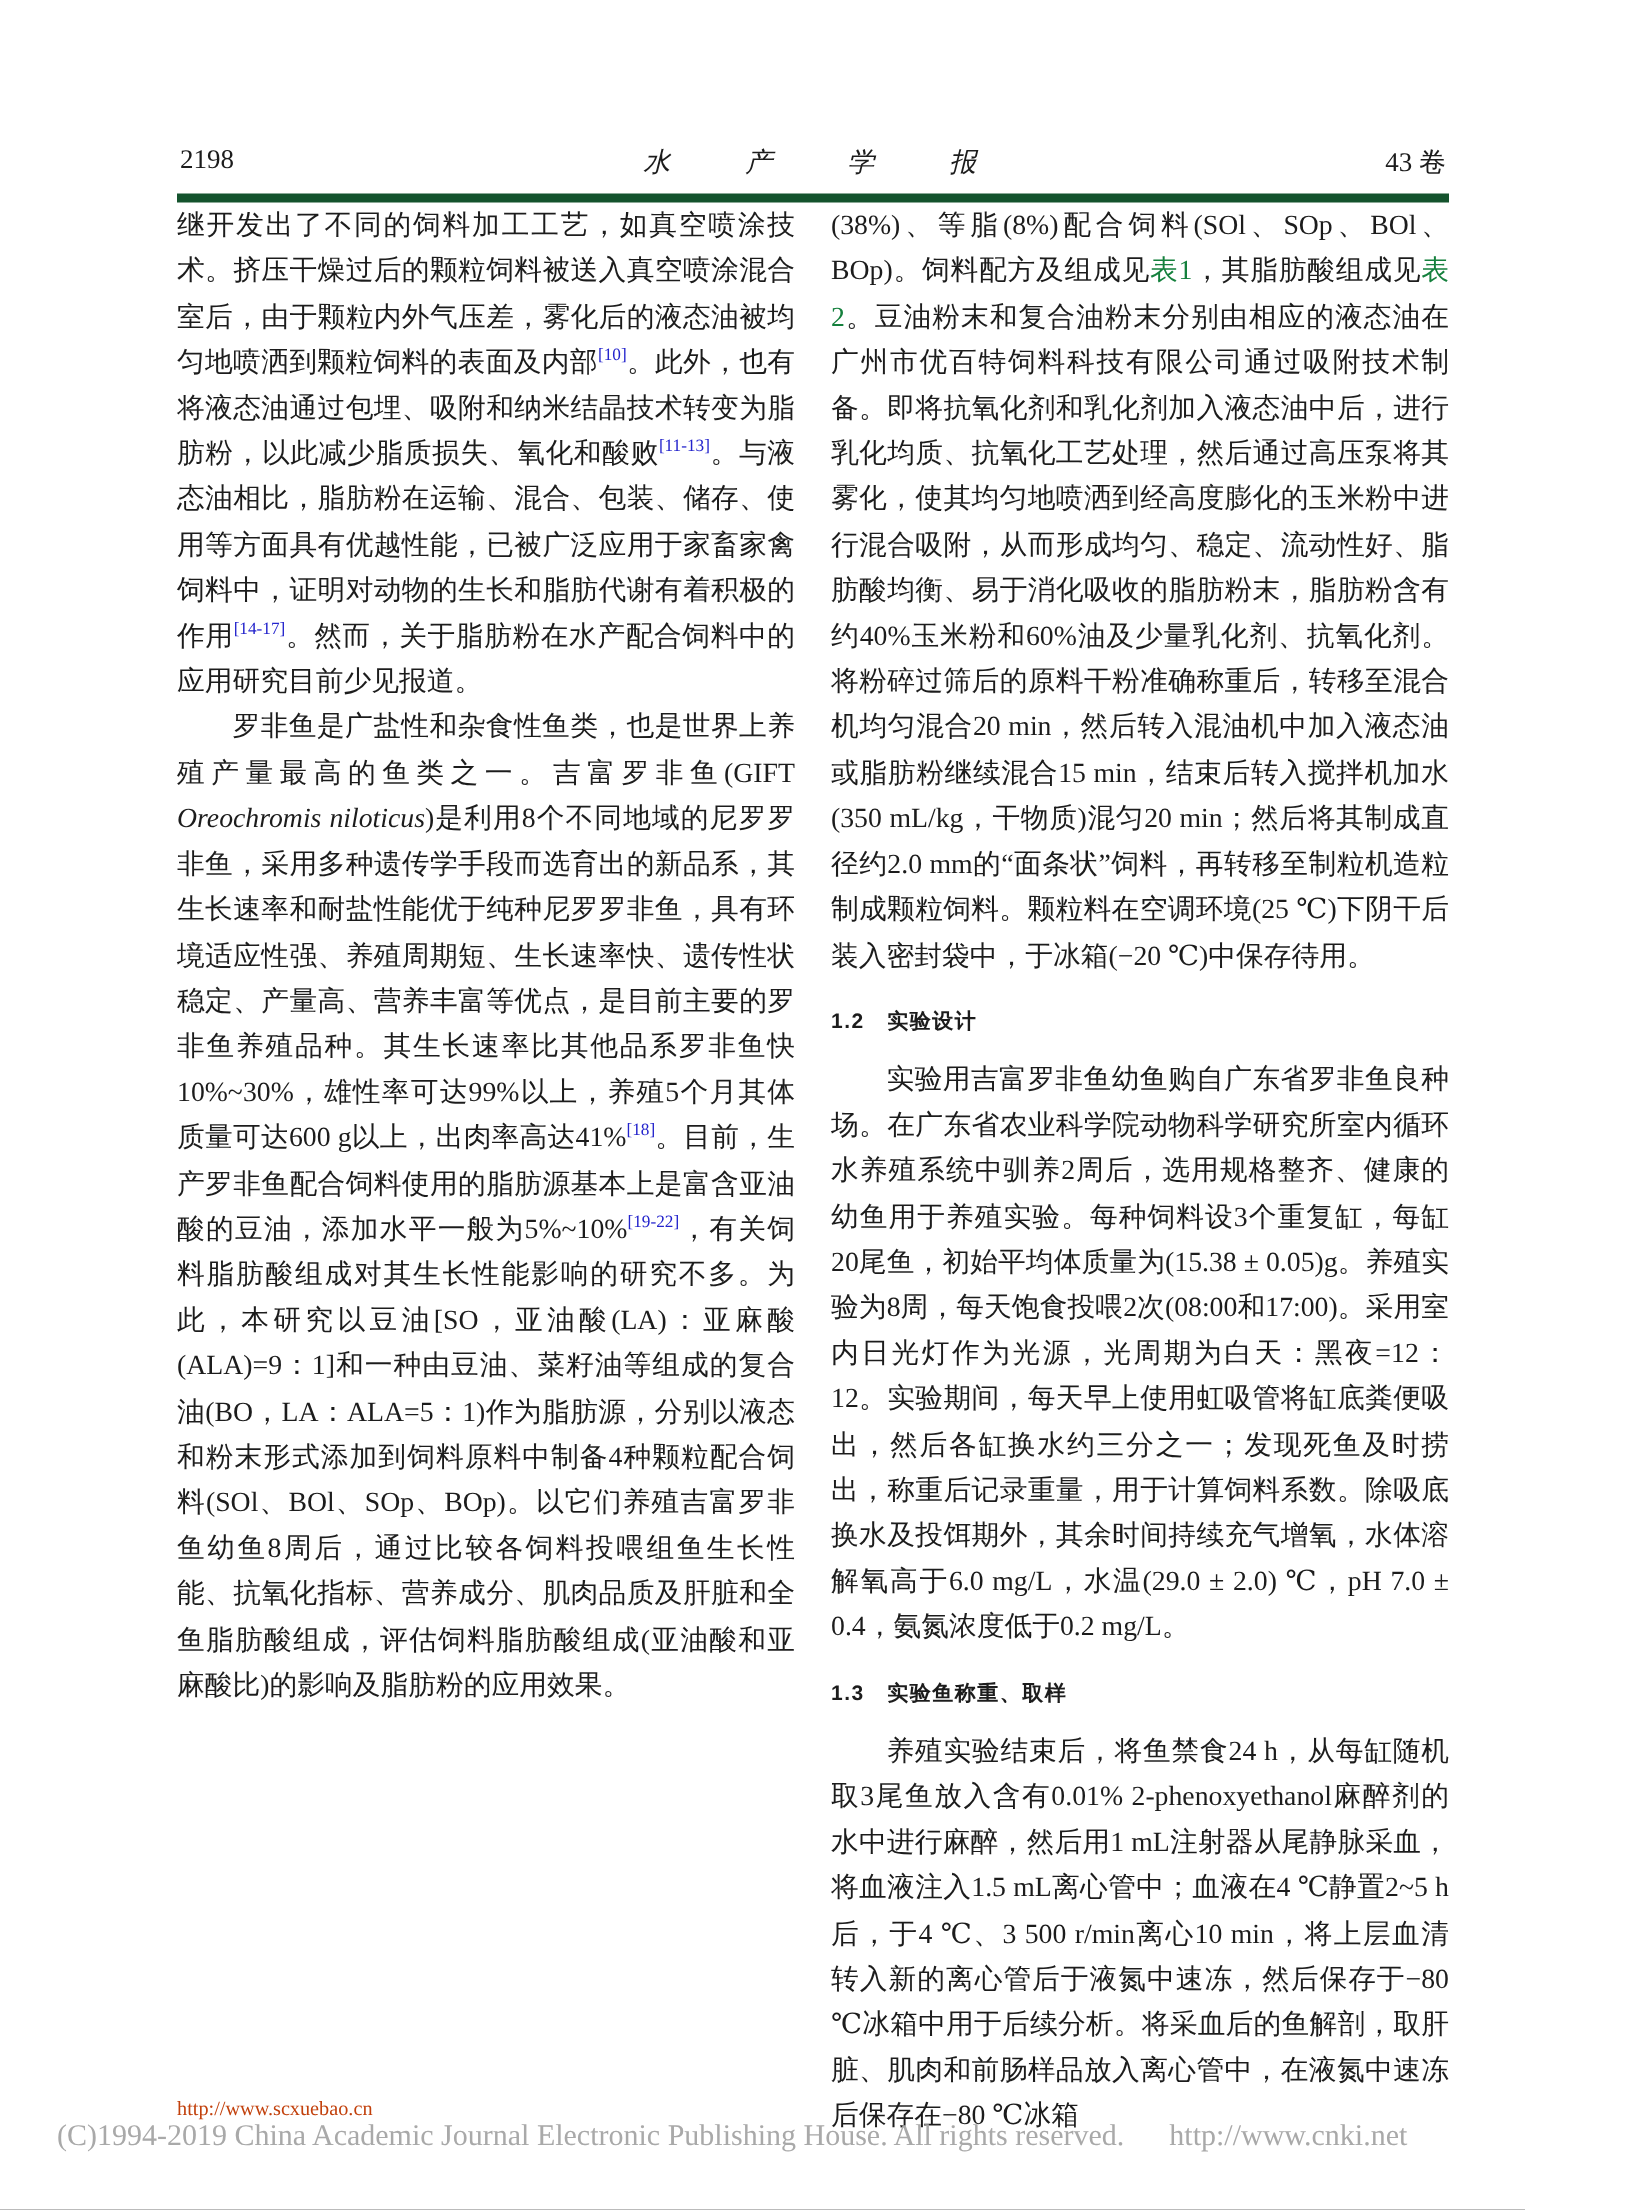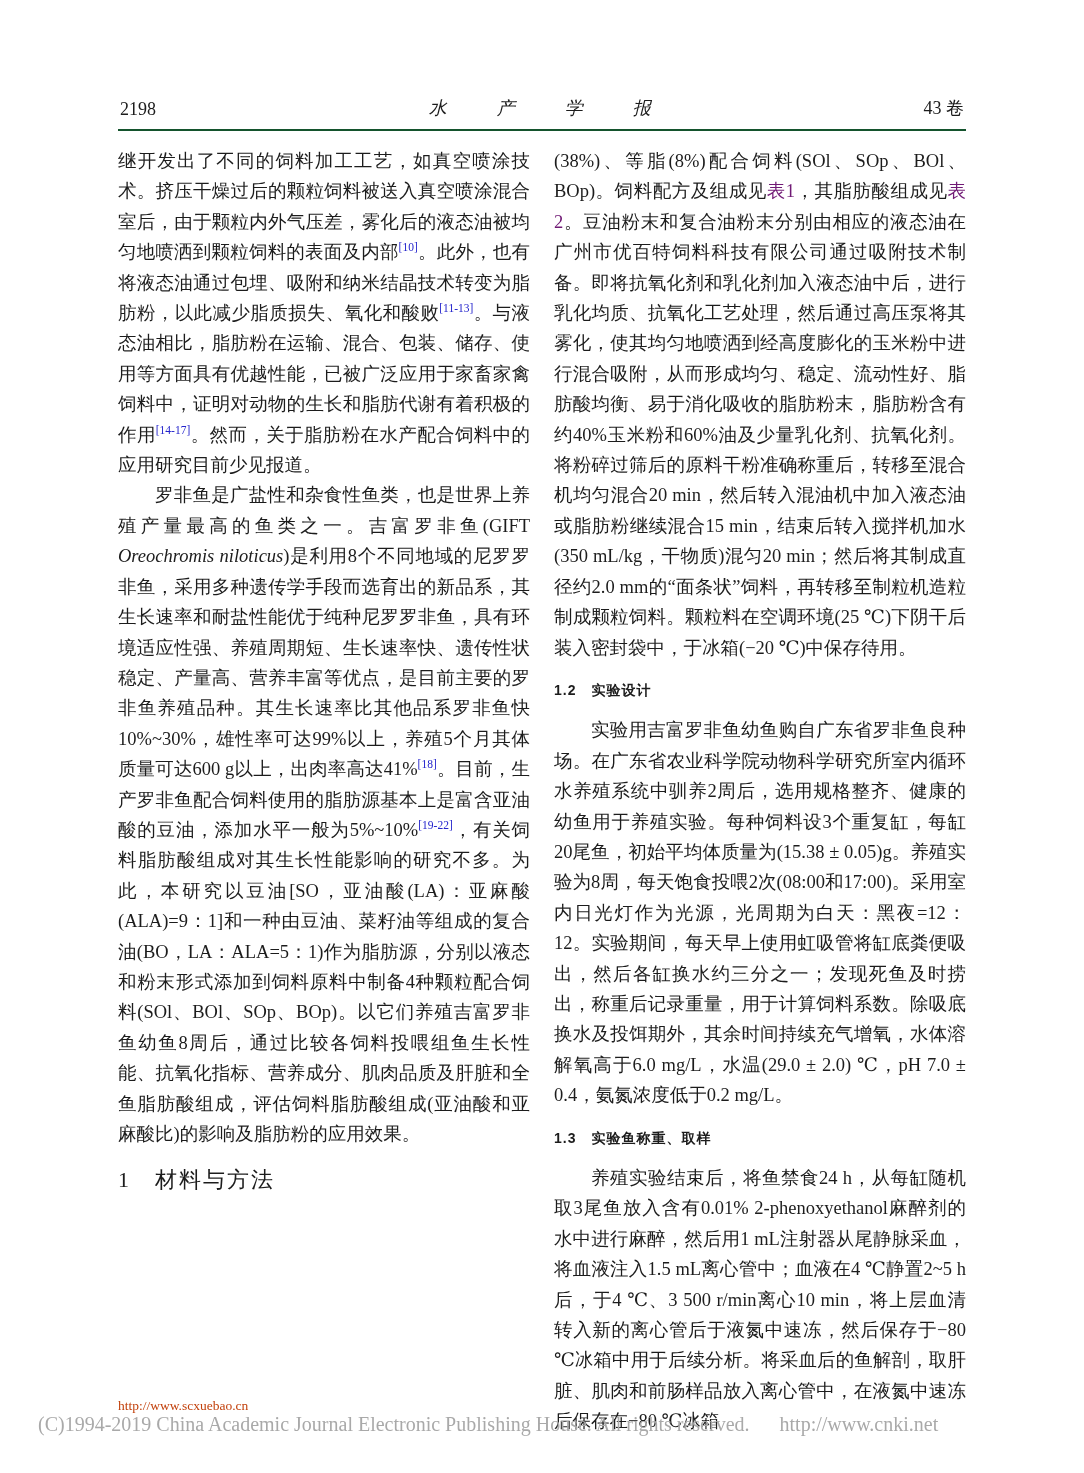--- a/index.html
+++ b/index.html
@@ -4,53 +4,52 @@
 <style>
   html,body{margin:0;padding:0;background:#888;}
   .page{
     position:relative;width:1084px;height:1473px;margin:0 auto;
     background:#ffffff;overflow:hidden;
     font-family:"Liberation Serif","DejaVu Serif",serif;
     color:#1c1c1c;
   }
   .content{position:absolute;left:118px;top:96px;width:848px;}
   .hdr{
-    display:flex;justify-content:space-between;align-items:flex-end;
-    font-size:18px;padding:0 2px 9px 2px;border-bottom:2px solid #14532d;
+    display:flex;justify-content:space-between;align-items:flex-start;
+    font-size:18px;padding:0 2px 9px 2px;border-bottom:6px solid #14532d;
   }
   .hdr .jt{letter-spacing:16px;padding-left:16px;font-style:italic;}
-  .cols{display:flex;gap:24px;margin-top:15px;}
+  .cols{display:flex;gap:24px;margin-top:1px;}
   .col{width:412px;font-size:18.5px;line-height:30.4px;text-align:justify;}
   .col p{margin:0;}
   .col p.indent{text-indent:2em;}
   .h1{font-size:22px;font-weight:400;margin:16px 0 14px 0;letter-spacing:2px;}
   .h2{font-size:14px;font-weight:700;margin:12px 0 10px 0;
       font-family:"Liberation Sans","DejaVu Sans",sans-serif;letter-spacing:1px;}
   sup.ref{color:#2323cc;font-size:11.5px;line-height:0;vertical-align:super;}
-  .tlink{color:#701a75;cursor:pointer;}
+  .tlink{color:#15803d;cursor:pointer;}
   i{font-style:italic;}
   .site-link{position:absolute;left:118px;top:1398px;font-size:13.5px;color:#c2410c;}
   .copyright{position:absolute;left:38px;top:1413px;font-size:20px;color:#a9a9a9;white-space:nowrap;}
   .copyright .cnki{margin-left:30px;}
 </style>
 </head>
 <body>
 
 <div class="page">
   <div class="content">
     <div class="hdr">
       <span>2198</span>
       <span class="jt">水　产　学　报</span>
       <span>43 卷</span>
     </div>
     <div class="cols">
       <div class="col">
           <p class=""><span>继开发出了不同的饲料加工工艺，如真空喷涂技术。挤压干燥过后的颗粒饲料被送入真空喷涂混合室后，由于颗粒内外气压差，雾化后的液态油被均匀地喷洒到颗粒饲料的表面及内部</span><sup class="ref">[10]</sup><span>。此外，也有将液态油通过包埋、吸附和纳米结晶技术转变为脂肪粉，以此减少脂质损失、氧化和酸败</span><sup class="ref">[11-13]</sup><span>。与液态油相比，脂肪粉在运输、混合、包装、储存、使用等方面具有优越性能，已被广泛应用于家畜家禽饲料中，证明对动物的生长和脂肪代谢有着积极的作用</span><sup class="ref">[14-17]</sup><span>。然而，关于脂肪粉在水产配合饲料中的应用研究目前少见报道。</span></p>
           <p class="indent"><span>罗非鱼是广盐性和杂食性鱼类，也是世界上养殖产量最高的鱼类之一。吉富罗非鱼(GIFT </span><i>Oreochromis niloticus</i><span>)是利用8个不同地域的尼罗罗非鱼，采用多种遗传学手段而选育出的新品系，其生长速率和耐盐性能优于纯种尼罗罗非鱼，具有环境适应性强、养殖周期短、生长速率快、遗传性状稳定、产量高、营养丰富等优点，是目前主要的罗非鱼养殖品种。其生长速率比其他品系罗非鱼快10%~30%，雄性率可达99%以上，养殖5个月其体质量可达600 g以上，出肉率高达41%</span><sup class="ref">[18]</sup><span>。目前，生产罗非鱼配合饲料使用的脂肪源基本上是富含亚油酸的豆油，添加水平一般为5%~10%</span><sup class="ref">[19-22]</sup><span>，有关饲料脂肪酸组成对其生长性能影响的研究不多。为此，本研究以豆油[SO，亚油酸(LA)：亚麻酸(ALA)=9：1]和一种由豆油、菜籽油等组成的复合油(BO，LA：ALA=5：1)作为脂肪源，分别以液态和粉末形式添加到饲料原料中制备4种颗粒配合饲料(SOl、BOl、SOp、BOp)。以它们养殖吉富罗非鱼幼鱼8周后，通过比较各饲料投喂组鱼生长性能、抗氧化指标、营养成分、肌肉品质及肝脏和全鱼脂肪酸组成，评估饲料脂肪酸组成(亚油酸和亚麻酸比)的影响及脂肪粉的应用效果。</span></p>
-          <div class="h1">1　材料与方法</div>
         </div>
       <div class="col">
           <p class=""><span>(38%)、等脂(8%)配合饲料(SOl、SOp、BOl、BOp)。饲料配方及组成见</span><span class="tlink">表1</span><span>，其脂肪酸组成见</span><span class="tlink">表2</span><span>。豆油粉末和复合油粉末分别由相应的液态油在广州市优百特饲料科技有限公司通过吸附技术制备。即将抗氧化剂和乳化剂加入液态油中后，进行乳化均质、抗氧化工艺处理，然后通过高压泵将其雾化，使其均匀地喷洒到经高度膨化的玉米粉中进行混合吸附，从而形成均匀、稳定、流动性好、脂肪酸均衡、易于消化吸收的脂肪粉末，脂肪粉含有约40%玉米粉和60%油及少量乳化剂、抗氧化剂。将粉碎过筛后的原料干粉准确称重后，转移至混合机均匀混合20 min，然后转入混油机中加入液态油或脂肪粉继续混合15 min，结束后转入搅拌机加水(350 mL/kg，干物质)混匀20 min；然后将其制成直径约2.0 mm的“面条状”饲料，再转移至制粒机造粒制成颗粒饲料。颗粒料在空调环境(25 ℃)下阴干后装入密封袋中，于冰箱(−20 ℃)中保存待用。</span></p>
           <div class="h2">1.2　实验设计</div>
           <p class="indent"><span>实验用吉富罗非鱼幼鱼购自广东省罗非鱼良种场。在广东省农业科学院动物科学研究所室内循环水养殖系统中驯养2周后，选用规格整齐、健康的幼鱼用于养殖实验。每种饲料设3个重复缸，每缸20尾鱼，初始平均体质量为(15.38 ± 0.05)g。养殖实验为8周，每天饱食投喂2次(08:00和17:00)。采用室内日光灯作为光源，光周期为白天：黑夜=12：12。实验期间，每天早上使用虹吸管将缸底粪便吸出，然后各缸换水约三分之一；发现死鱼及时捞出，称重后记录重量，用于计算饲料系数。除吸底换水及投饵期外，其余时间持续充气增氧，水体溶解氧高于6.0 mg/L，水温(29.0 ± 2.0) ℃，pH 7.0 ± 0.4，氨氮浓度低于0.2 mg/L。</span></p>
           <div class="h2">1.3　实验鱼称重、取样</div>
           <p class="indent"><span>养殖实验结束后，将鱼禁食24 h，从每缸随机取3尾鱼放入含有0.01% 2-phenoxyethanol麻醉剂的水中进行麻醉，然后用1 mL注射器从尾静脉采血，将血液注入1.5 mL离心管中；血液在4 ℃静置2~5 h后，于4 ℃、3 500 r/min离心10 min，将上层血清转入新的离心管后于液氮中速冻，然后保存于−80 ℃冰箱中用于后续分析。将采血后的鱼解剖，取肝脏、肌肉和前肠样品放入离心管中，在液氮中速冻后保存在−80 ℃冰箱</span></p>
         </div>
     </div>
   </div>

